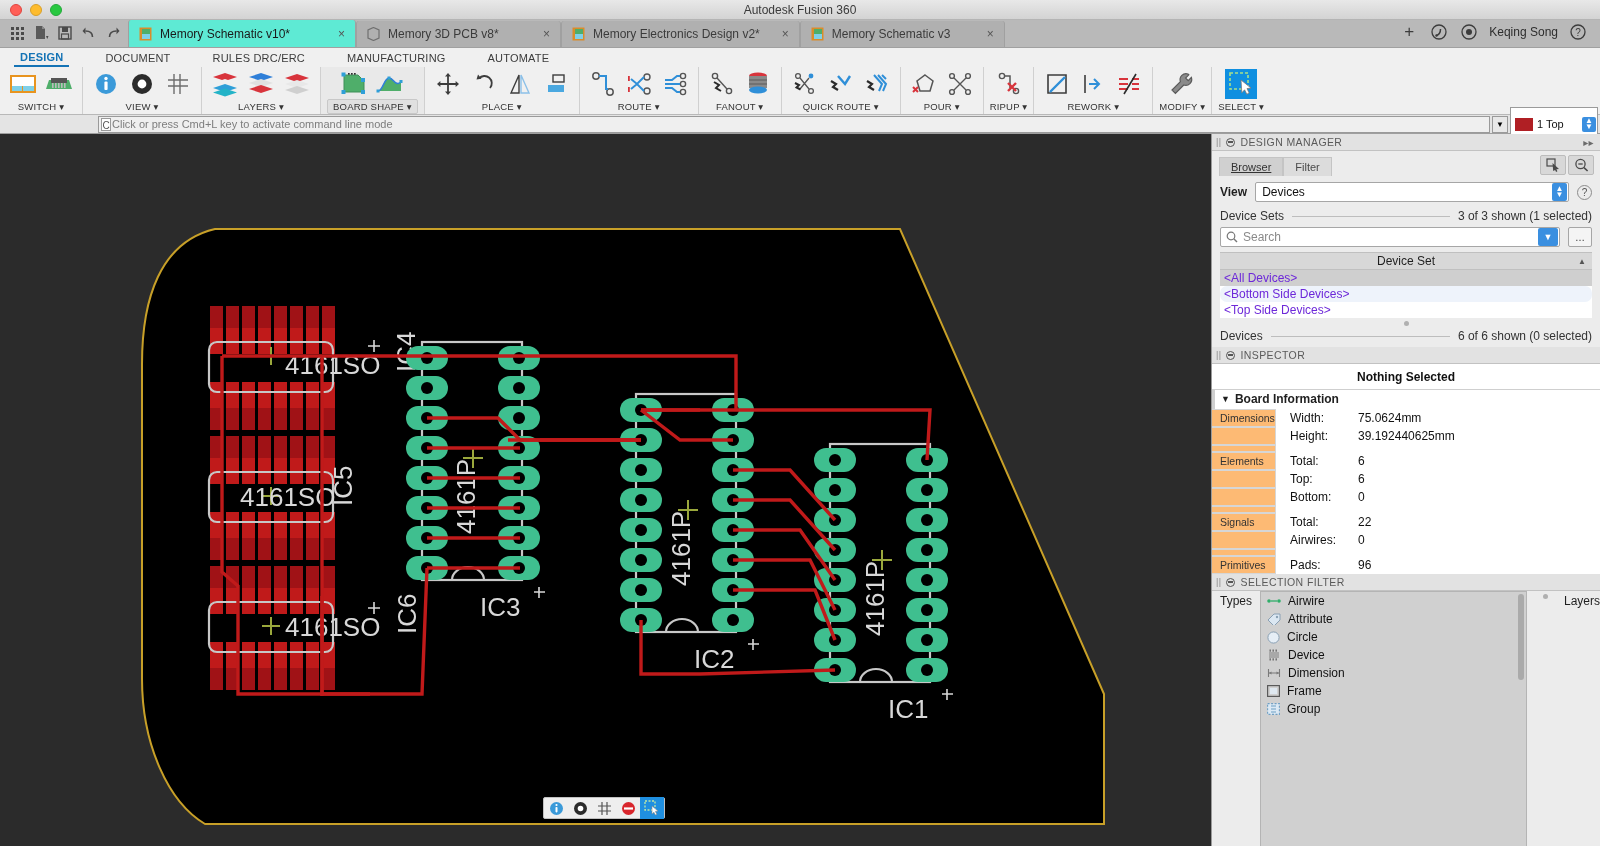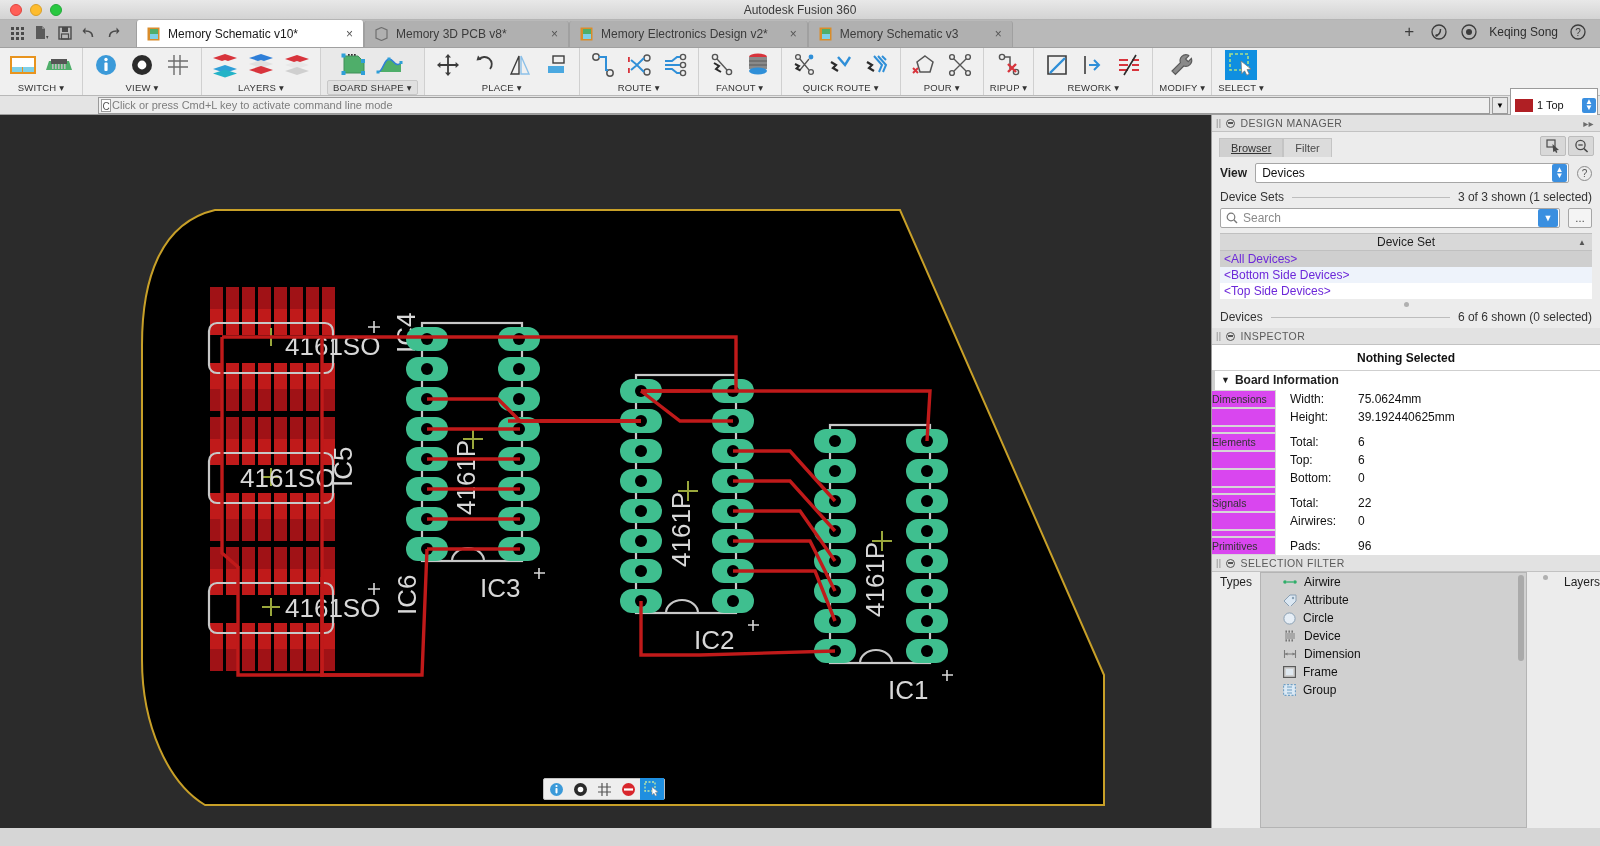--- a/index.html
+++ b/index.html
@@ -43,21 +43,21 @@
   .tab {
     height: 26px; min-width: 200px;
     background:#b0b0b0;
     border-left:1px solid #a0a0a0; border-right:1px solid #a0a0a0;
     border-top-left-radius:3px; border-top-right-radius:3px;
     display:flex; align-items:center; justify-content:center;
     gap: 8px; padding: 0 10px;
     font-size:12px; color:#3b3b3b; cursor:pointer;
     position:relative;
   }
-  .tab.active { background:#ffffff; color:#1a1a1a; height:27px;margin-left:8px; }
+  .tab.active { background:#5eead4; color:#1a1a1a; height:27px; }
   .tab .tabclose { font-size:12px; color:#555; margin-left:auto; padding-left:14px; }
   .tab-icon { width: 13px; height: 14px; flex: none; }
   #tabs-right { display:flex; align-items:center; gap:10px; padding:0 12px 5px 8px; margin-left:auto; }
   #tabs-right .iconbtn { width:20px;height:20px;display:flex;align-items:center;justify-content:center;color:#3c3c3c; cursor:pointer;}
   #username { font-size:12px; color:#2d2d2d; }
   
   #ribbon { width:100%; background:#f0f0f0; border-bottom:1px solid #b8b8b8; }
   #ribbon-tabs { display:flex; height:19px; align-items:center; padding-left:14px; gap: 30px; font-size:11px; }
   .rtab { color:#3c3c3c; padding: 0 6px; cursor:pointer; letter-spacing:.2px; height:19px; display:flex;align-items:center;}
   .rtab.active { color:#1473b5; border-bottom:2px solid #1473b5; font-weight:bold;}
@@ -126,43 +126,43 @@
                      display:flex;align-items:center;justify-content:center;margin-right:1px;}
   .dotsbtn { width:24px;height:20px;border:1px solid #a6a6a6;background:#f4f4f4;border-radius:2px;
              font-size:10px;color:#333;display:flex;align-items:center;justify-content:center;cursor:pointer;}
   .listhdr { display:flex; align-items:center; justify-content:center; position:relative;
              background:#d8d8d8; border-top:1px solid #c0c0c0; border-bottom:1px solid #c0c0c0;
              font-size:12px; height:18px; margin: 2px 8px 0 8px;}
   .listhdr .sort { position:absolute; right:6px; font-size:8px; color:#555;}
   .listbody { margin: 0 8px; background:#fff; }
   .litem { height:16px; display:flex; align-items:center; padding-left:4px; font-size:12px; color:#6d28d9;}
   .litem.sel { background:#cfcfcf; }
-  .litem.alt { background:#eef3fb; }
+  .litem.alt { background:#eef3fb;border-radius:7px; }
   .hscroll { margin: 2px 8px 0 8px; height:7px; display:flex; align-items:center; justify-content:center;}
   .hscroll .knob { width:5px;height:5px;border-radius:50%;background:#b0b0b0;}
   
   #inspector { background:#fff; }
   .ins-title { text-align:center; font-size:12px; font-weight:bold; padding:6px 0 5px 0; color:#111; background:#fff;}
   .ins-section { display:flex; align-items:center; gap:5px; font-size:12px; font-weight:bold;
                  padding: 2px 0 3px 6px; border-top:1px solid #cfcfcf; border-left:3px solid #cfcfcf; background:#fff;}
   .ins-grid { display:flex; background:#fff; }
   .ins-leftcol { width:64px; flex:none; }
-  .ins-cat { height:18px; font-size:10.5px; color:#333; background:#d946ef; border:1px solid #d6d6d6;
-             border-left:none; display:flex; align-items:center; padding-left:0;}
+  .ins-cat { height:18px; font-size:10.5px; color:#333; background:#fdba74; border:1px solid #d6d6d6;
+             border-left:none; display:flex; align-items:center; padding-left:8px;}
   .ins-cat.blank { color:transparent; }
   .ins-cat.thin { height:7px; }
   .ins-rows { flex:1; }
   .ins-row { height:18px; display:flex; align-items:center; font-size:12px; color:#111;}
   .ins-row .k { width:82px; padding-left:14px; }
   .ins-row.gap { height:7px; }
   
   #selfilter { background:#ececec; flex:1; display:flex; flex-direction:row; min-height:0;}
   .sf-label { font-size:12px; color:#1f1f1f; padding: 3px 0 2px 8px;}
   .sf-list { margin:0 8px; background:#d0d0d0; border:1px solid #b4b4b4; flex:1; overflow:hidden; position:relative;}
-  .sf-item { height:18px; display:flex; align-items:center; gap:7px; padding-left:6px; font-size:12px; color:#111;margin-left:16px;}
+  .sf-item { height:18px; display:flex; align-items:center; gap:7px; padding-left:6px; font-size:12px; color:#111;}
   .sf-scroll { position:absolute; right:2px; top:2px; width:6px; height:86px; background:#aaa; border-radius:3px;}
   .layers-list { margin:0 8px; background:#fff; border:1px solid #b4b4b4; border-bottom:none;}
 </style>
 </head>
 <body>
 
 <div id="titlebar">
   <div id="traffic">
     <div class="light red"></div>
     <div class="light yellow"></div>
@@ -270,20 +270,27 @@
     <div class="iconbtn">
       <svg width="16" height="16" viewBox="0 0 16 16">
           <circle cx="8" cy="8" r="7" fill="none" stroke="#3c3c3c" stroke-width="1.3"></circle>
           <text x="8" y="12" font-size="10" text-anchor="middle" fill="#3c3c3c" font-family="Liberation Sans, sans-serif">?</text>
         </svg>
     </div>
   </div>
 </div>
 
 <div id="ribbon">
+  <div id="ribbon-tabs">
+    <div class="rtab active">DESIGN</div>
+    <div class="rtab">DOCUMENT</div>
+    <div class="rtab">RULES DRC/ERC</div>
+    <div class="rtab">MANUFACTURING</div>
+    <div class="rtab">AUTOMATE</div>
+  </div>
   <div id="ribbon-body">
 
     <div class="rgroup">
       <div class="ricons">
         <div class="ricon">
           <svg width="30" height="24" viewBox="0 0 30 24">
               <rect x="2" y="3" width="26" height="18" fill="#e8941f"></rect>
               <rect x="4" y="5" width="22" height="9" fill="#ffffff"></rect>
               <rect x="4" y="14" width="10" height="5" fill="#7fd0e8"></rect>
               <rect x="15" y="14" width="11" height="5" fill="#7fd0e8"></rect>

